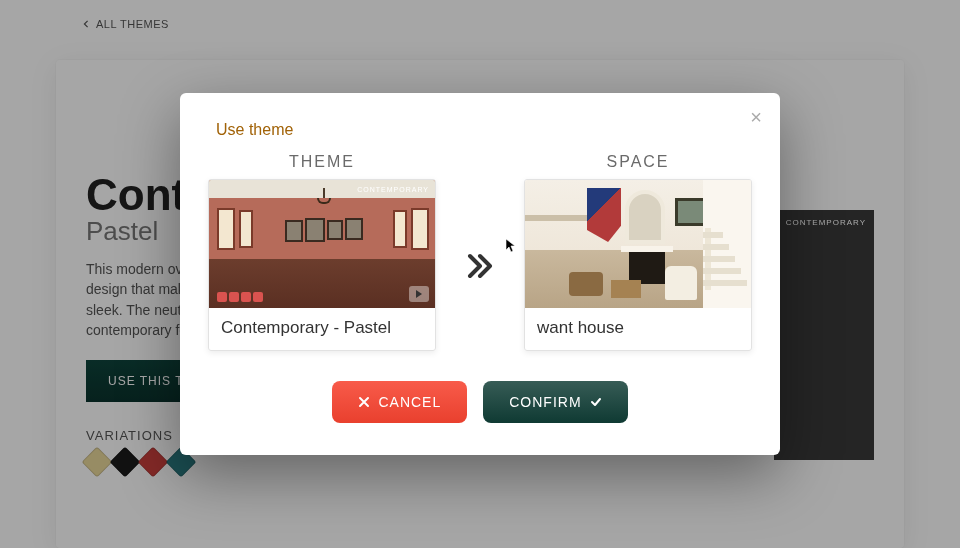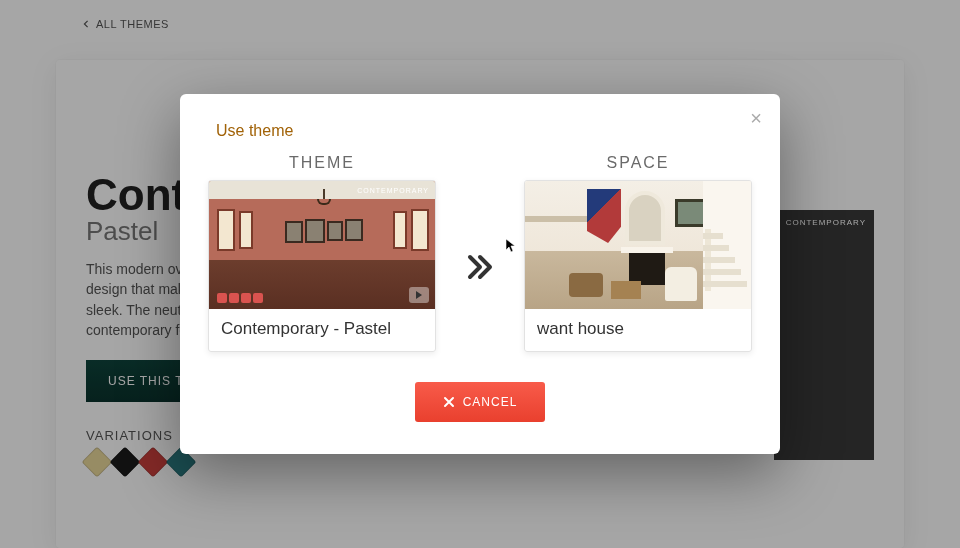--- a/index.html
+++ b/index.html
@@ -30,21 +30,21 @@
   .cols { display: flex; align-items: stretch; justify-content: center; gap: 28px; margin-top: 14px; }
   .col-label { text-align: center; font-size: 16px; letter-spacing: 2px; color: #6a6a6a; margin-bottom: 8px; }
   .col { display: flex; flex-direction: column; align-items: center; }
   .thumb-card { width: 228px; border: 1px solid #e2e2e2; border-radius: 3px; box-shadow: 0 2px 6px rgba(0,0,0,0.08); overflow: hidden; }
   .thumb { width: 228px; height: 128px; position: relative; display: block; }
   .thumb-label { padding: 10px 12px 12px 12px; font-size: 17px; color: #333; }
   .arrows { display: flex; align-items: center; justify-content: center; width: 36px; align-self: center; margin-top: 28px;}
   .arrows svg { width: 32px; height: 32px; }
 
   .modal-actions { display: flex; justify-content: center; gap: 16px; margin-top: 30px; }
-  .btn { display: inline-flex; align-items: center; justify-content: center; gap: 8px; font-size: 12px; letter-spacing: 1px; color: #fff; padding: 13px 26px; border-radius: 3px; cursor: pointer; min-width: 130px; }
+  .btn { display: inline-flex; align-items: center; justify-content: center; gap: 8px; font-size: 14px; letter-spacing: 1px; color: #fff; padding: 13px 26px; border-radius: 8px; cursor: pointer; min-width: 130px; }
   .btn-cancel { background: linear-gradient(180deg,#f85b4a,#e9402e); }
   .btn-confirm { background: linear-gradient(180deg,#375c56,#0f3a33); }
   .btn svg { width: 12px; height: 12px; }
 
   
   .thumb-theme { background: linear-gradient(180deg,#b66b5a 0%,#b66b5a 62%,#6c3d2d 62%,#5a2f22 100%); }
   .thumb-theme .ceiling { position:absolute; top:0; left:0; right:0; height:18px; background:#e8e3d7; }
   .thumb-theme .tag { position:absolute; top:6px; right:8px; font-size:7px; letter-spacing:1px; color:#fff; }
   .thumb-theme .win { position:absolute; background:#f3e7d0; border:2px solid #7a3a2a; }
   .thumb-theme .art { position:absolute; background:#8a8172; box-shadow:0 0 0 2px #3a2a20; }
@@ -171,19 +171,25 @@
       </div>
     </div>
 
     <div class="modal-actions">
       <div class="btn btn-cancel">
         <svg viewBox="0 0 12 12">
             <path d="M2 2 L10 10 M10 2 L2 10" stroke="#fff" stroke-width="2" stroke-linecap="round"></path>
           </svg>
         <span>CANCEL</span>
       </div>
+      <div class="btn btn-confirm">
+        <span>CONFIRM</span>
+        <svg viewBox="0 0 12 12">
+            <path d="M2 6 L5 9 L10 3" fill="none" stroke="#fff" stroke-width="2" stroke-linecap="round" stroke-linejoin="round"></path>
+          </svg>
+      </div>
     </div>
   </div>
 </div>
 
 <svg class="cursor" viewBox="0 0 12 16">
   <path d="M1 1 L1 12 L4 9 L6 14 L8 13 L6 8 L10 8 Z" fill="#000" stroke="#fff" stroke-width="0.6"></path>
 </svg>
 
 </body></html>

